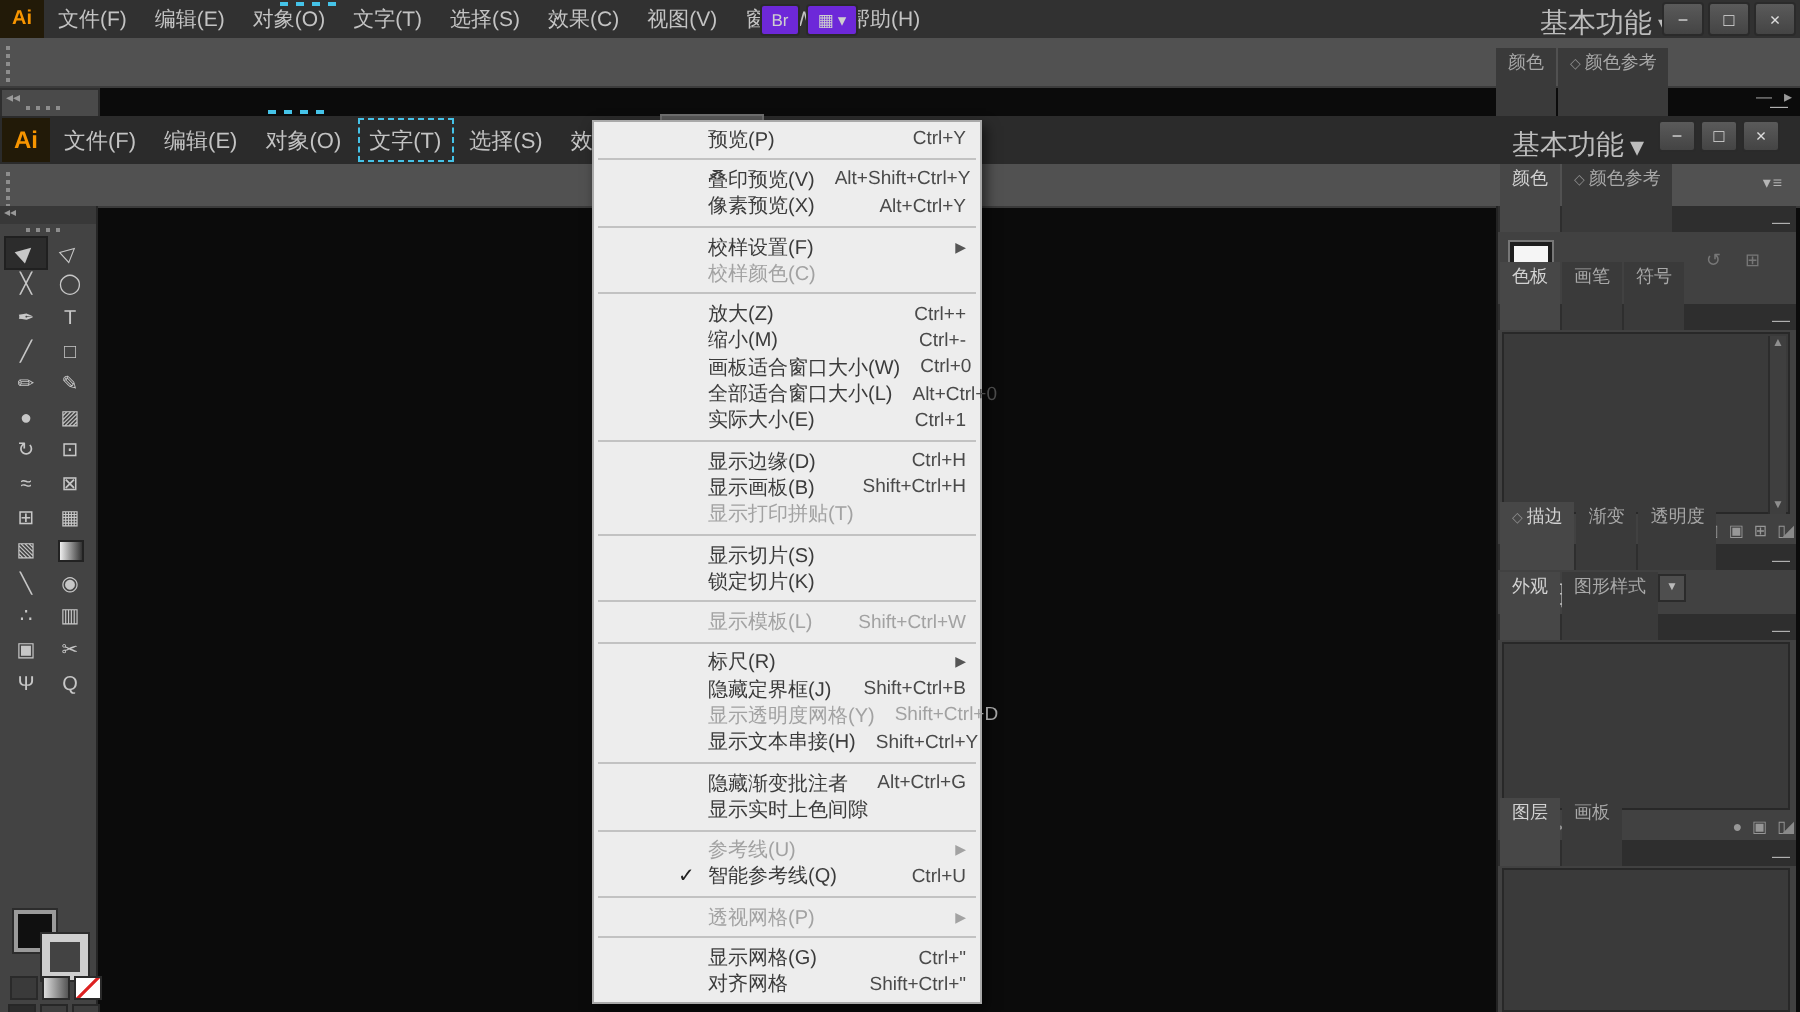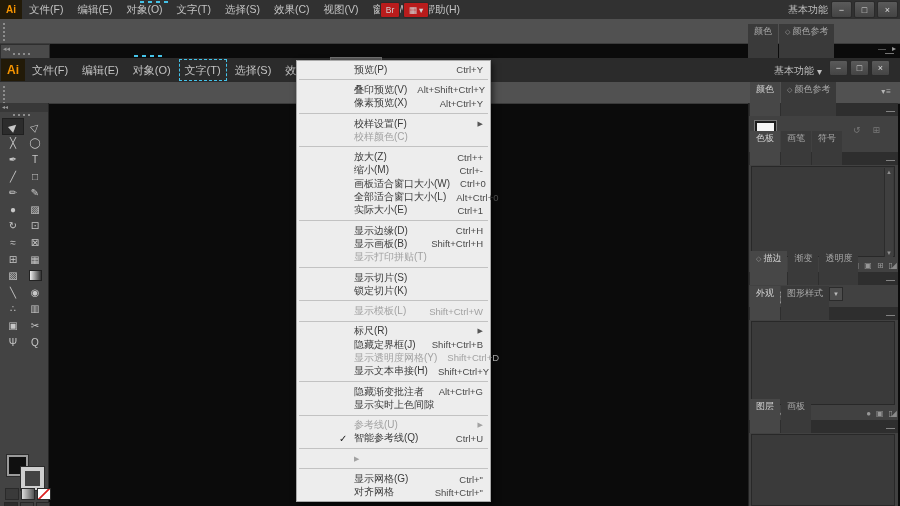--- a/index.html
+++ b/index.html
@@ -8,25 +8,25 @@
     -webkit-font-smoothing:antialiased;user-select:none;}
   .abs{position:absolute;}
   
   #outer-bar{left:0;top:0;width:900px;height:19px;background:#313131;border-bottom:1px solid #1f1f1f;display:flex;align-items:center;}
   .ai-logo{background:#221a08;color:var(--orange);font-weight:bold;display:flex;align-items:center;justify-content:center;}
   #outer-logo{width:22px;height:19px;font-size:10px;}
   .menubar-items{display:flex;height:100%;align-items:center;}
   .mi{padding:0 7px;font-size:10.5px;color:#c3c3c3;height:100%;display:flex;align-items:center;cursor:default;}
   .mi.active{background:#585858;border:1px solid #6e6e6e;color:#e8e8e8;}
   .mi.txt-sel{outline:1px dashed var(--cyan);outline-offset:-2px;}
-  .tinybtn{background:#b91c1c;border:1px solid #2a2a2a;border-radius:2px;color:#cfcfcf;
+  .tinybtn{background:#6d28d9;border:1px solid #2a2a2a;border-radius:2px;color:#cfcfcf;
     font-size:8.5px;display:flex;align-items:center;justify-content:center;}
   #br-btn{left:380px;top:2px;width:18px;height:14px;}
   #grid-btn{left:403px;top:2px;width:24px;height:14px;gap:2px;}
-  .ws{font-size:10px;color:#bdbdbd;display:flex;align-items:center;gap:3px;}
+  .ws{font-size:14px;color:#bdbdbd;display:flex;align-items:center;gap:3px;}
   #outer-ws{right:64px;top:3px;}
   .winbtns{display:flex;gap:2px;}
   #outer-winbtns{right:2px;top:1px;}
   .wbtn{width:19px;height:15px;background:linear-gradient(#5a5a5a,#444);border:1px solid #2a2a2a;
     color:#ddd;font-size:9px;display:flex;align-items:center;justify-content:center;border-radius:2px;}
   
   #outer-ctrl{left:0;top:19px;width:900px;height:24px;background:#515151;border-bottom:1px solid #3c3c3c;}
   .vdots{display:flex;flex-direction:column;gap:2px;}
   .vdots i,.hdots i{width:2px;height:2px;background:#8d8d8d;display:block;}
   .hdots{display:flex;gap:3px;}
@@ -541,20 +541,21 @@
       </div>
       <div class="mrow">
         <span class="mcheck">✓</span>
         <span class="mlabel">智能参考线(Q)</span>
         <span class="mshort">Ctrl+U</span>
       </div>
       <div class="msep">
         <i></i>
       </div>
       <div class="mrow dis">
+        <span class="mlabel">透视网格(P)</span>
         <span class="msub">▶</span>
       </div>
       <div class="msep">
         <i></i>
       </div>
       <div class="mrow">
         <span class="mlabel">显示网格(G)</span>
         <span class="mshort">Ctrl+"</span>
       </div>
       <div class="mrow">

